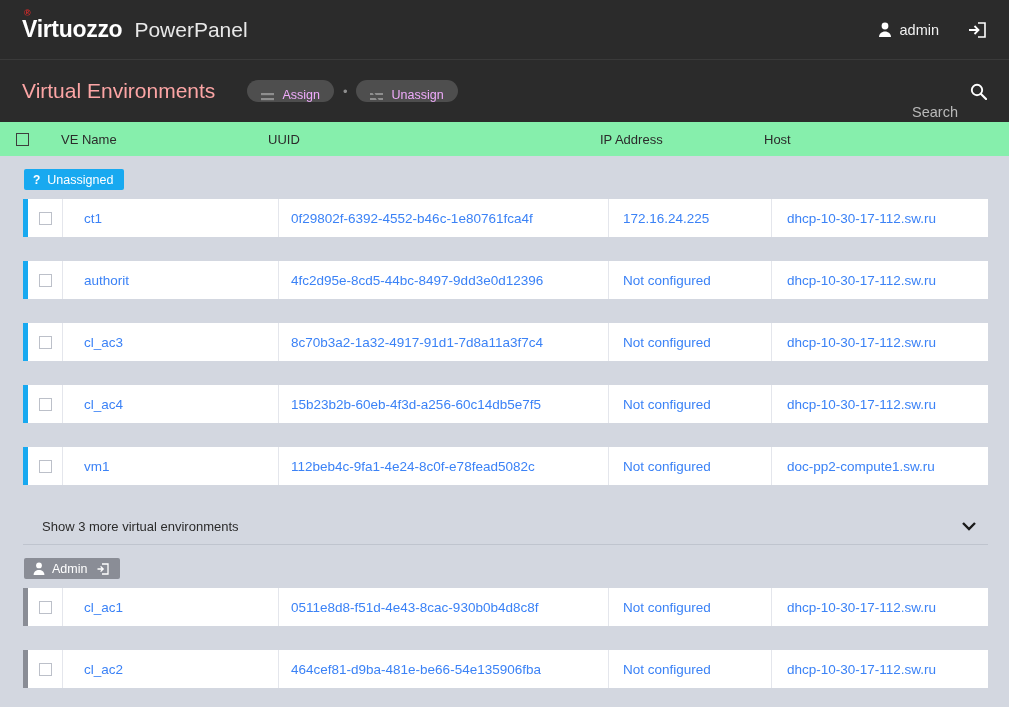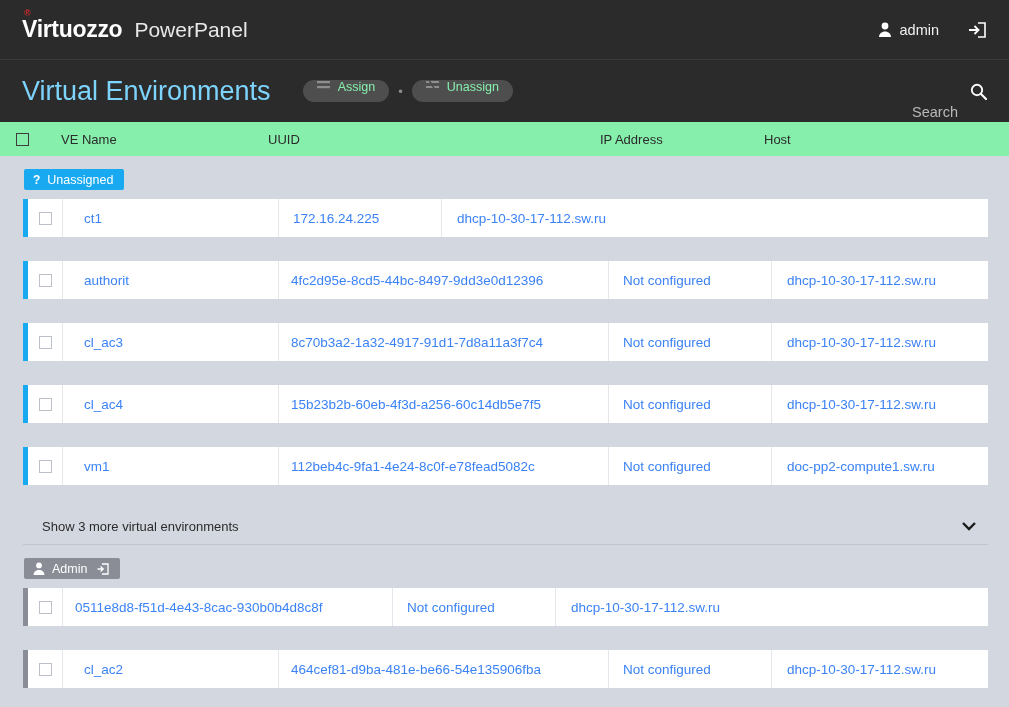--- a/index.html
+++ b/index.html
@@ -34,25 +34,25 @@
   .user-box { display: flex; align-items: center; gap: 8px; color: #f0f0f0; font-size: 14.5px; }
   .user-icon { width: 14px; height: 15px; display: inline-block; }
   .logout-btn { margin-left: 28px; width: 20px; height: 20px; display: inline-block; cursor: pointer; }
 
   
   .subbar {
     height: 62px; background: #2b2b2b;
     display: flex; align-items: center;
     padding: 0 22px;
   }
-  .page-title { font-size: 27px; color: #7dd3fc; font-weight: normal; text-align: right; }
+  .page-title { font-size: 21px; color: #fca5a5; font-weight: normal; text-align: right; }
   .actions { display: flex; align-items: center; margin-left: 32px; gap: 0; }
   .pill {
-    display: inline-flex; align-items: flex-start; gap: 8px;
-    background: #4e4e4e; color: #86efac;
+    display: inline-flex; align-items: flex-end; gap: 8px;
+    background: #4e4e4e; color: #f0abfc;
     border-radius: 13px; height: 22px;
     padding: 0 14px; font-size: 12.5px;
     cursor: default;
   }
   .dot-sep { color: #8e8e8e; font-size: 13px; margin: 0 9px; line-height: 1; }
   .subbar-spacer { flex: 1; }
   .search-wrap { display: flex; align-items: center; gap: 12px; color: #b9b9b9; font-size: 14.5px; cursor: pointer;}
   .search-input {
     background: transparent; border: none; outline: none;
     color: #b9b9b9; font-size: 14.5px; text-align: right; width: 72px;
@@ -215,20 +215,21 @@
 
 <div class="content" id="groups-root"><div class="group-badge badge-unassigned">
       <span class="q-mark">?</span>
       <span>Unassigned</span>
     </div><div class="table-block">
       <div class="row" style="border-left-color: rgb(24, 169, 240);">
         <div class="cell col-check">
           <span class="chkbox chkbox-row"></span>
         </div>
         <div class="cell col-name">ct1</div>
+        <div class="cell col-uuid">0f29802f-6392-4552-b46c-1e80761fca4f</div>
         <div class="cell col-ip">172.16.24.225</div>
         <div class="cell col-host">dhcp-10-30-17-112.sw.ru</div>
       </div>
       <div class="row" style="border-left-color: rgb(24, 169, 240);">
         <div class="cell col-check">
           <span class="chkbox chkbox-row"></span>
         </div>
         <div class="cell col-name">authorit</div>
         <div class="cell col-uuid">4fc2d95e-8cd5-44bc-8497-9dd3e0d12396</div>
         <div class="cell col-ip">Not configured</div>
@@ -280,20 +281,21 @@
         <svg width="12" height="12" viewBox="0 0 12 12">
           <path d="M5 1 H11 V11 H5" fill="none" stroke="currentColor" stroke-width="1.3"></path>
           <path d="M0.5 6 H6 M3.6 3.4 L6.2 6 L3.6 8.6" fill="none" stroke="currentColor" stroke-width="1.3"></path>
         </svg>
       </span>
     </div><div class="table-block">
       <div class="row row-assigned" style="border-left-color: rgb(138, 141, 150);">
         <div class="cell col-check">
           <span class="chkbox chkbox-row"></span>
         </div>
+        <div class="cell col-name">cl_ac1</div>
         <div class="cell col-uuid">0511e8d8-f51d-4e43-8cac-930b0b4d8c8f</div>
         <div class="cell col-ip">Not configured</div>
         <div class="cell col-host">dhcp-10-30-17-112.sw.ru</div>
       </div>
       <div class="row row-assigned" style="border-left-color: rgb(138, 141, 150);">
         <div class="cell col-check">
           <span class="chkbox chkbox-row"></span>
         </div>
         <div class="cell col-name">cl_ac2</div>
         <div class="cell col-uuid">464cef81-d9ba-481e-be66-54e135906fba</div>

